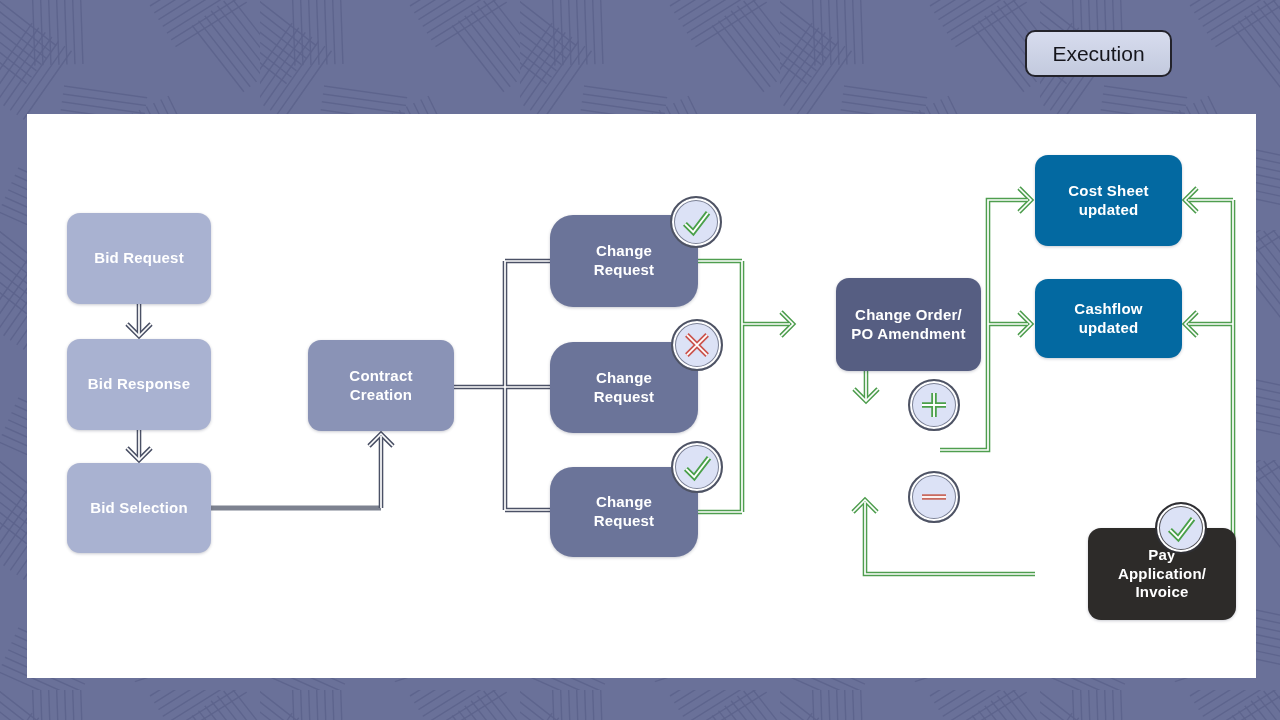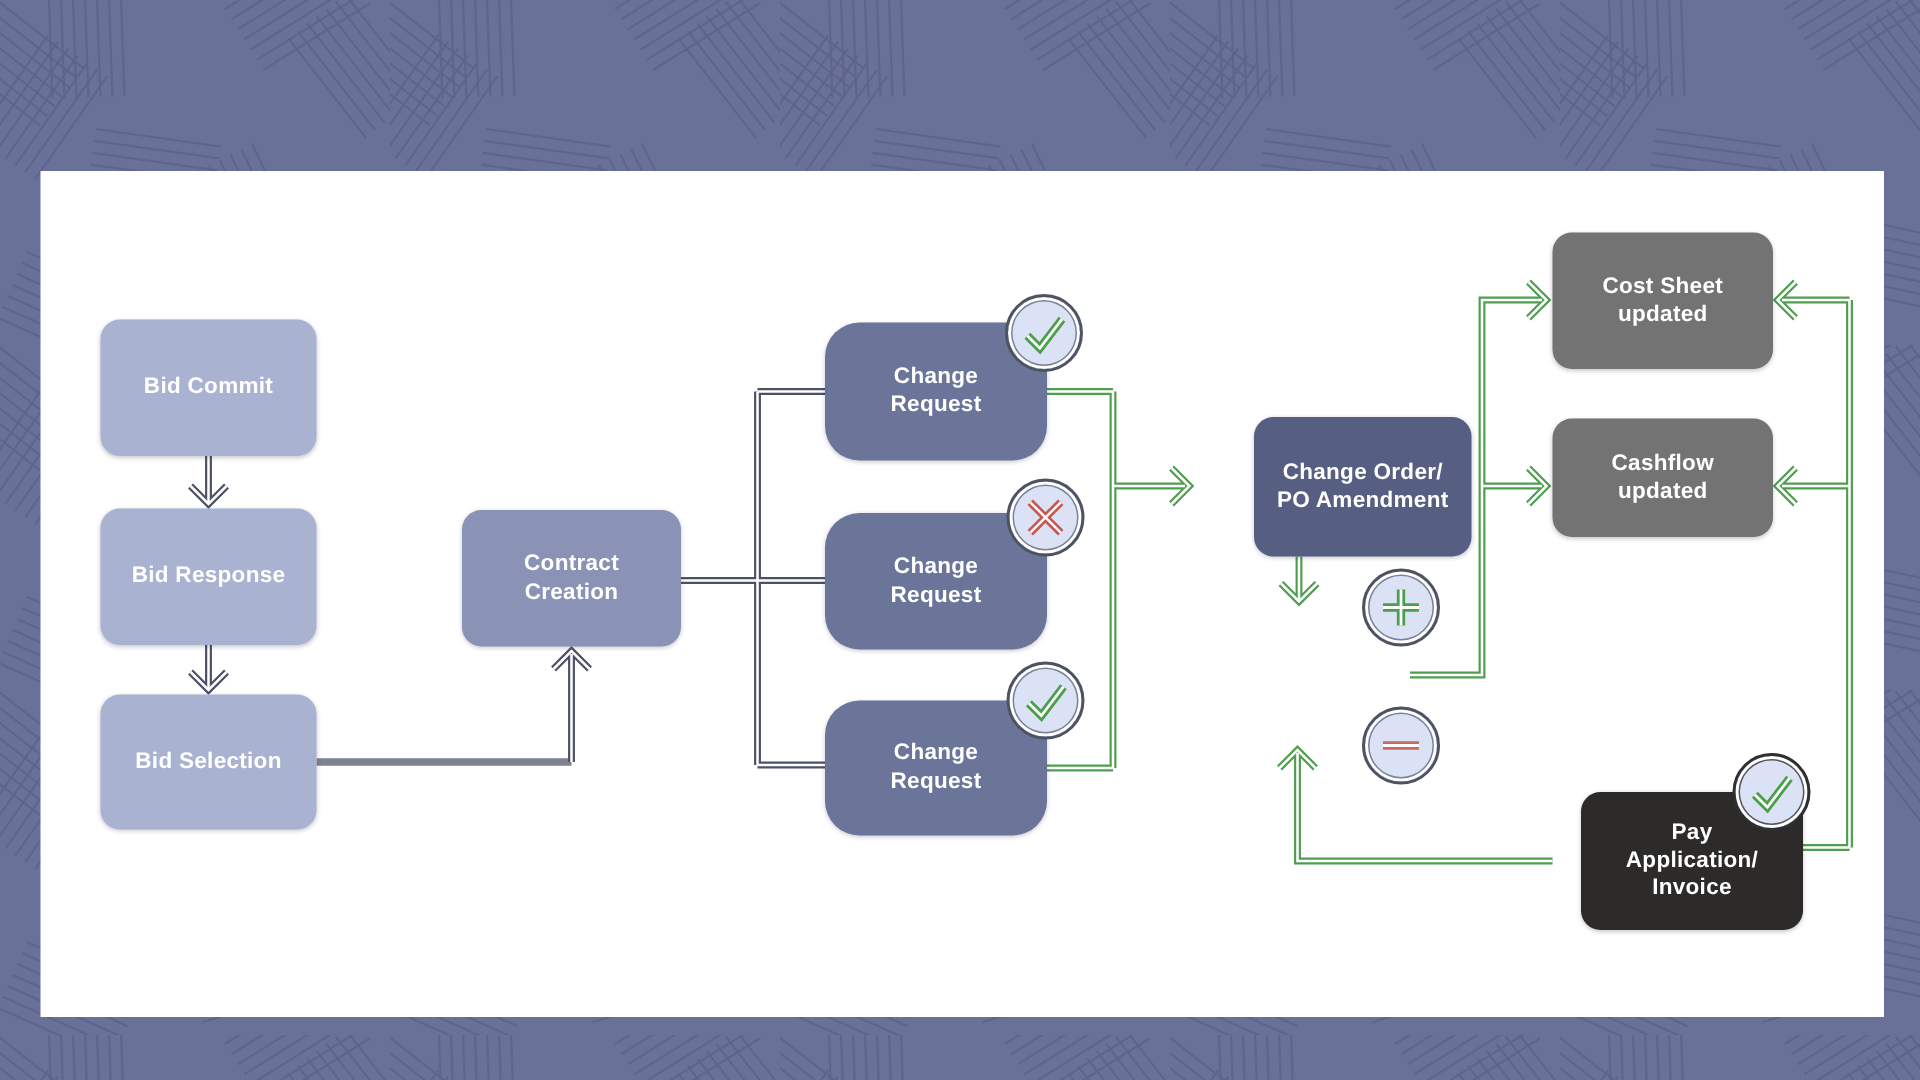--- a/index.html
+++ b/index.html
@@ -18,21 +18,21 @@
   #connectors{position:absolute;left:0;top:0;width:1229px;height:564px;}
 
   .node{position:absolute;border-radius:13px;color:#ffffff;font-weight:700;
         font-size:15px;line-height:1.25;letter-spacing:.2px;
         display:flex;align-items:center;justify-content:center;text-align:center;
         white-space:pre-line;box-shadow:0 1px 3px rgba(40,45,70,.25);z-index:2;}
   .n-light{background:#a9b2d1;}
   .n-mid{background:#8a93b6;}
   .n-cr{background:#6b7499;border-radius:23px;}
   .n-slate{background:#565e82;margin-left:41px;}
-  .n-navy{background:#737373;}
+  .n-navy{background:#0369a1;}
   .n-black{background:#2d2b29;}
 
   .badge{position:absolute;width:52px;height:52px;border-radius:50%;
          background:#dce2f6;border:2px solid #4e5364;box-sizing:border-box;
          box-shadow:inset 0 0 0 2px #ffffff, inset 0 0 0 3px #7b8196;
          display:flex;align-items:center;justify-content:center;z-index:3;}
   .badge-dark{border-color:#2f2f33;box-shadow:inset 0 0 0 2px #ffffff, inset 0 0 0 3px #55555c;}
 </style>
 </head>
 <body>
@@ -54,20 +54,23 @@
           <use href="#strip" transform="translate(168,96) rotate(64)"></use>
           <use href="#strip" transform="translate(18,168) rotate(24)"></use>
           <use href="#strip" transform="translate(120,176) rotate(-18)"></use>
           <use href="#strip" transform="translate(216,150) rotate(12)"></use>
         </g>
       </pattern>
     </defs>
     <rect width="1280" height="720" fill="url(#weave)"></rect>
   </svg>
 
+  <div class="tab">
+      <span>Execution</span>
+    </div>
 
   <div id="canvas">
 
     <svg id="connectors" viewBox="0 0 1229 564">
 
       <path d="M184 394 H354" stroke="#7d8290" stroke-width="5" fill="none"></path>
 
       <g stroke="#4b5166" stroke-width="4.6" fill="none" stroke-linejoin="miter">
         <path d="M112 190 V222"></path>
           <path d="M100 210 L112 222 L124 210"></path>
@@ -131,21 +134,21 @@
         <path d="M1206 86 H1161"></path>
           <path d="M1170 74 L1158 86 L1170 98"></path>
         <path d="M1206 210 H1161"></path>
           <path d="M1170 198 L1158 210 L1170 222"></path>
         <path d="M1206 451 H1156"></path>
         <path d="M1008 460 H838 V388"></path>
           <path d="M826 398 L838 386 L850 398"></path>
       </g>
     </svg>
 
-    <div class="node n-light" style="left:40px;top:99px;width:144px;height:91px">Bid Commit</div>
+    <div class="node n-light" style="left:40px;top:99px;width:144px;height:91px">Bid Request</div>
     <div class="node n-light" style="left:40px;top:349px;width:144px;height:90px">Bid Selection</div>
     <div class="node n-light" style="left:40px;top:225px;width:144px;height:91px">Bid Response</div>
 
     <div class="node n-mid" style="left:281px;top:226px;width:146px;height:91px">Contract
 Creation</div>
 
     <div class="node n-cr" style="left:523px;top:101px;width:148px;height:92px">Change
 Request</div>
     <div class="node n-cr" style="left:523px;top:228px;width:148px;height:91px">Change
 Request</div>
@@ -153,21 +156,21 @@
 Request</div>
 
     <div class="node n-slate" style="left:768px;top:164px;width:145px;height:93px">Change Order/
 PO Amendment</div>
 
     <div class="node n-navy" style="left:1008px;top:41px;width:147px;height:91px">Cost Sheet
 updated</div>
     <div class="node n-navy" style="left:1008px;top:165px;width:147px;height:79px">Cashflow
 updated</div>
 
-    <div class="node n-black" style="left:1027px;top:414px;width:148px;height:92px">Pay
+    <div class="node n-black" style="left:1061px;top:414px;width:148px;height:92px">Pay
 Application/
 Invoice</div>
 
     <div class="badge" style="left:643px;top:82px">
       <svg width="52" height="52" viewBox="0 0 52 52">
         <path d="M14 28 L23 37 L39 16" stroke="#4aa04a" stroke-width="6" fill="none"></path>
         <path d="M14 28 L23 37 L39 16" stroke="#ffffff" stroke-width="2" fill="none"></path>
       </svg>
     </div>
     <div class="badge" style="left:644px;top:205px">

